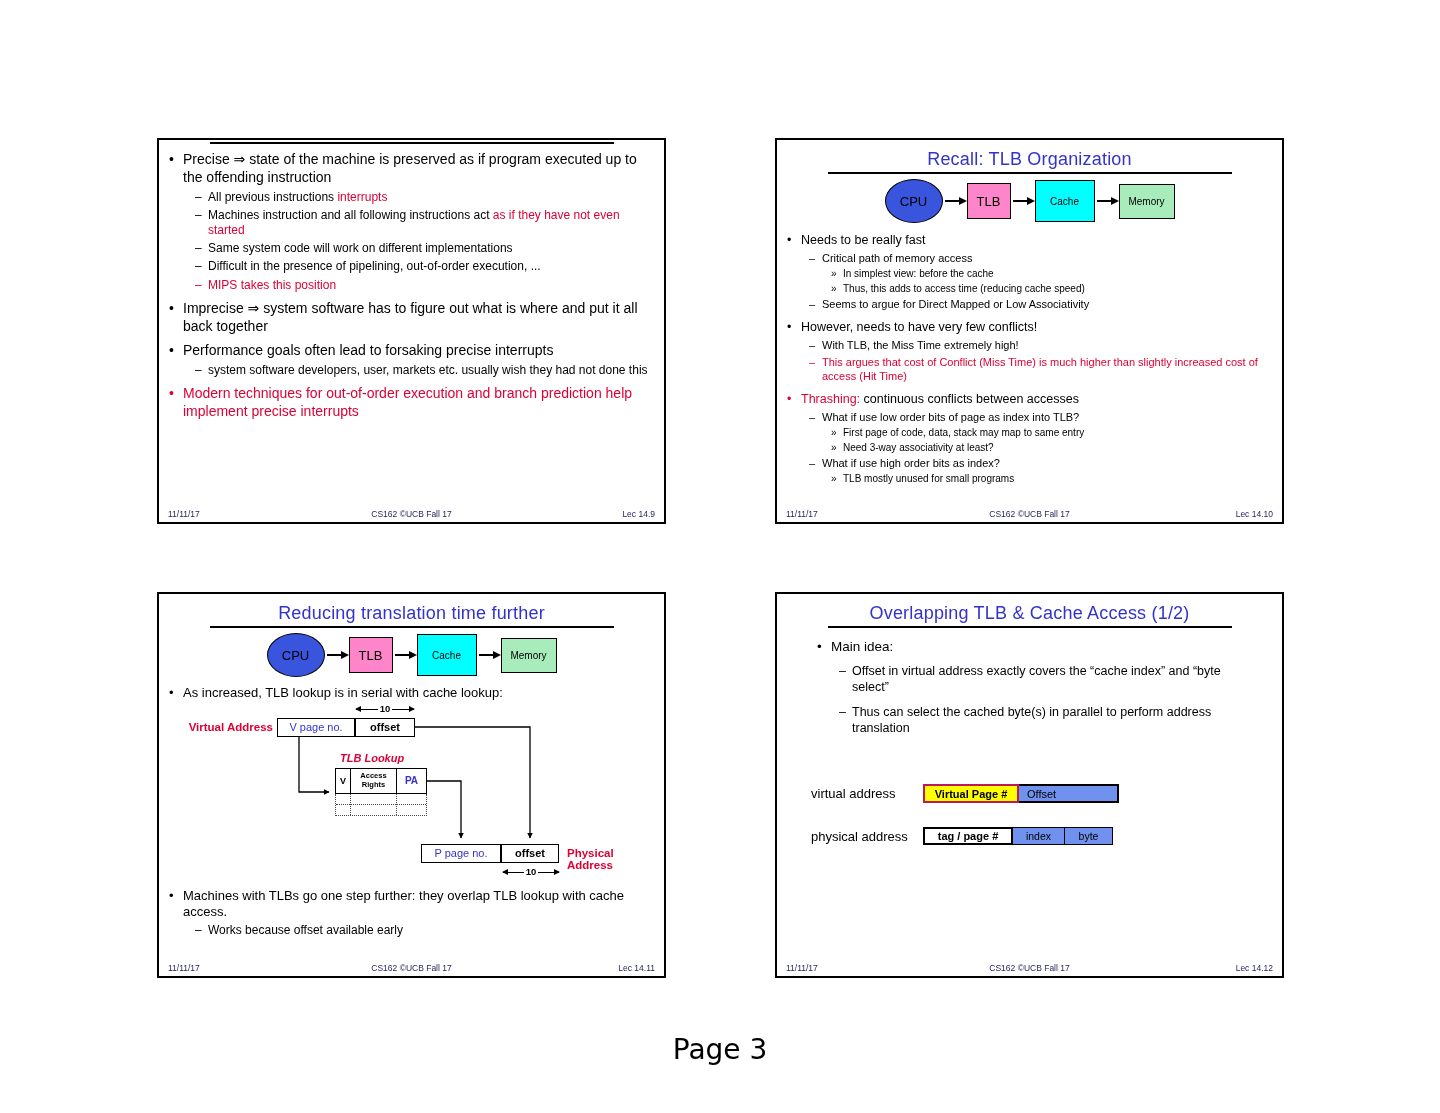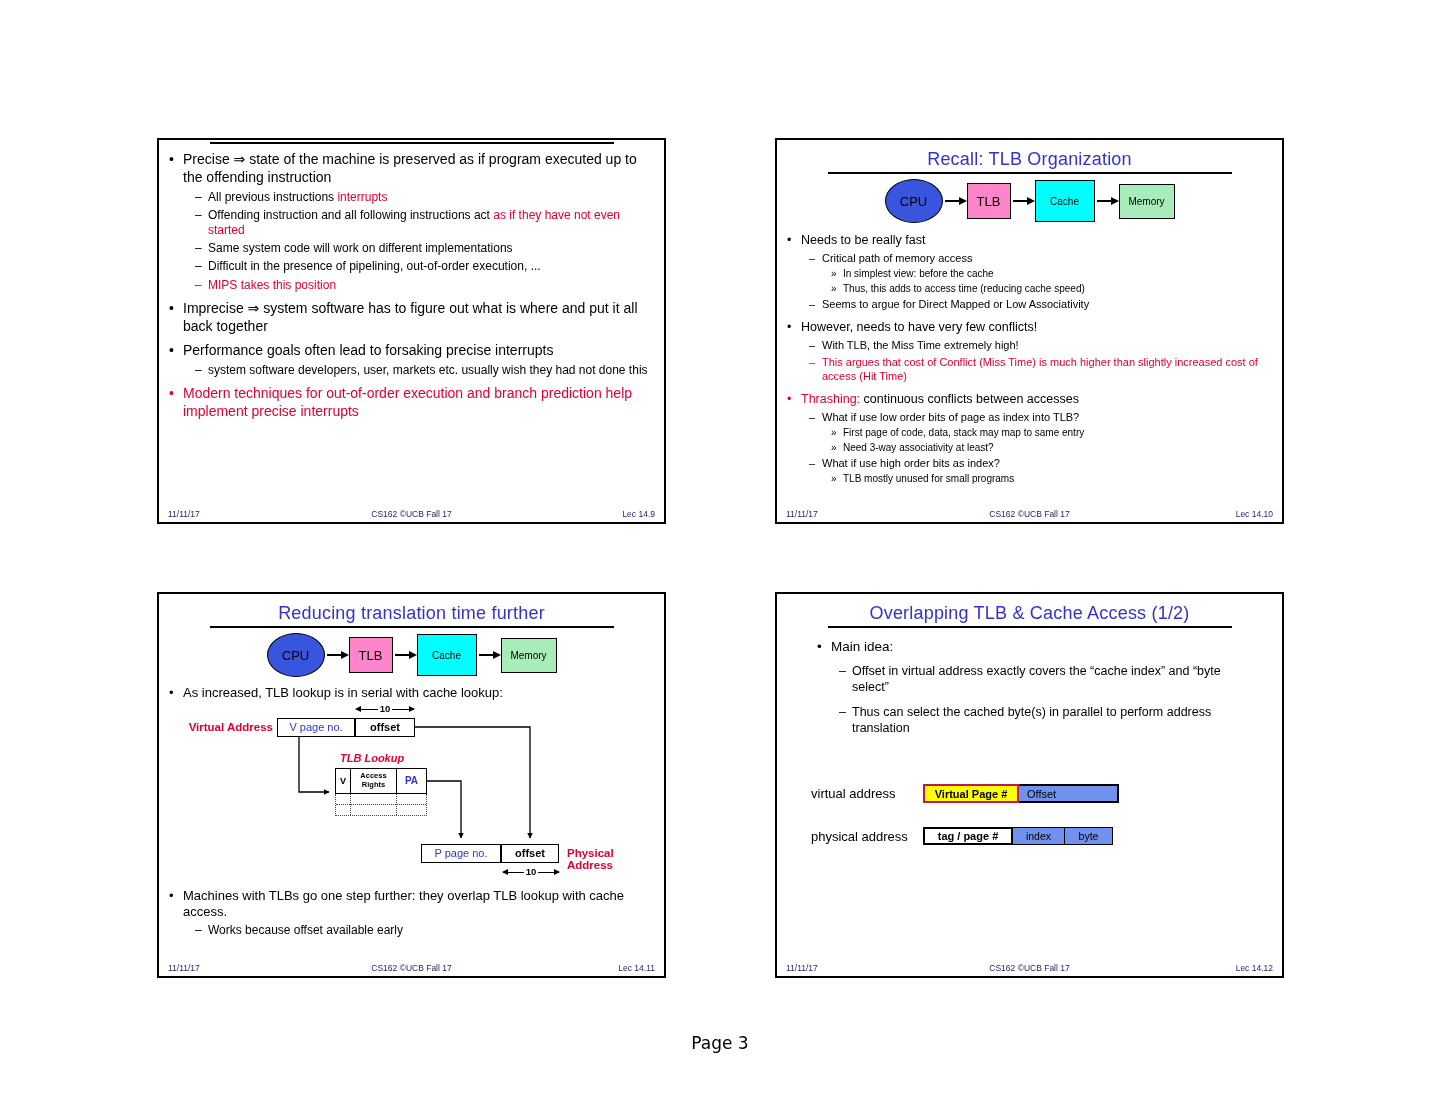--- a/index.html
+++ b/index.html
@@ -108,40 +108,40 @@
   .cell { display:flex; align-items:center; justify-content:center; font-size:11px; height:19px; }
   .ypage  { width:96px;  background:var(--field-yellow); border:2px solid #be185d; font-weight:bold; }
   .boffset{ width:100px; background:var(--field-blue); border:2px solid #000; border-left:none;
             justify-content:flex-start; padding-left:8px; }
   .wtag   { width:90px; height:18px; background:#fff; border:2px solid #000; font-weight:bold; }
   .bindex { width:52px; height:18px; background:var(--field-blue); border:1px solid #000; border-left:none; font-size:10.5px; }
   .bbyte  { width:48px; height:18px; background:var(--field-blue); border:1px solid #000; border-left:none; font-size:10.5px; }
 
   .page-number {
     position:absolute; left:0; right:0; top:1033px; text-align:center;
-    font-size:17px; font-family:"DejaVu Sans", sans-serif;
+    font-size:28px; font-family:"DejaVu Sans", sans-serif;
   }
 </style>
 </head>
 <body>
 
 <section class="slide" style="left:157px;top:138px">
   <div class="rule"></div>
   <div class="sbody">
     <div class="row l1">
         <span class="mk">•</span>
         <span class="tx">Precise ⇒ state of the machine is preserved as if program executed up to the offending instruction</span>
       </div>
     <div class="row l2">
         <span class="mk">–</span>
         <span class="tx"><span>All previous instructions </span><span class="red">interrupts</span></span>
       </div>
     <div class="row l2">
         <span class="mk">–</span>
-        <span class="tx"><span>Offending instruction and all following instructions act </span><span class="red">as if they have not even started</span></span>
+        <span class="tx"><span>Machines instruction and all following instructions act </span><span class="red">as if they have not even started</span></span>
       </div>
     <div class="row l2">
         <span class="mk">–</span>
         <span class="tx">Same system code will work on different implementations</span>
       </div>
     <div class="row l2">
         <span class="mk">–</span>
         <span class="tx">Difficult in the presence of pipelining, out-of-order execution, ...</span>
       </div>
     <div class="row l2 ared">

